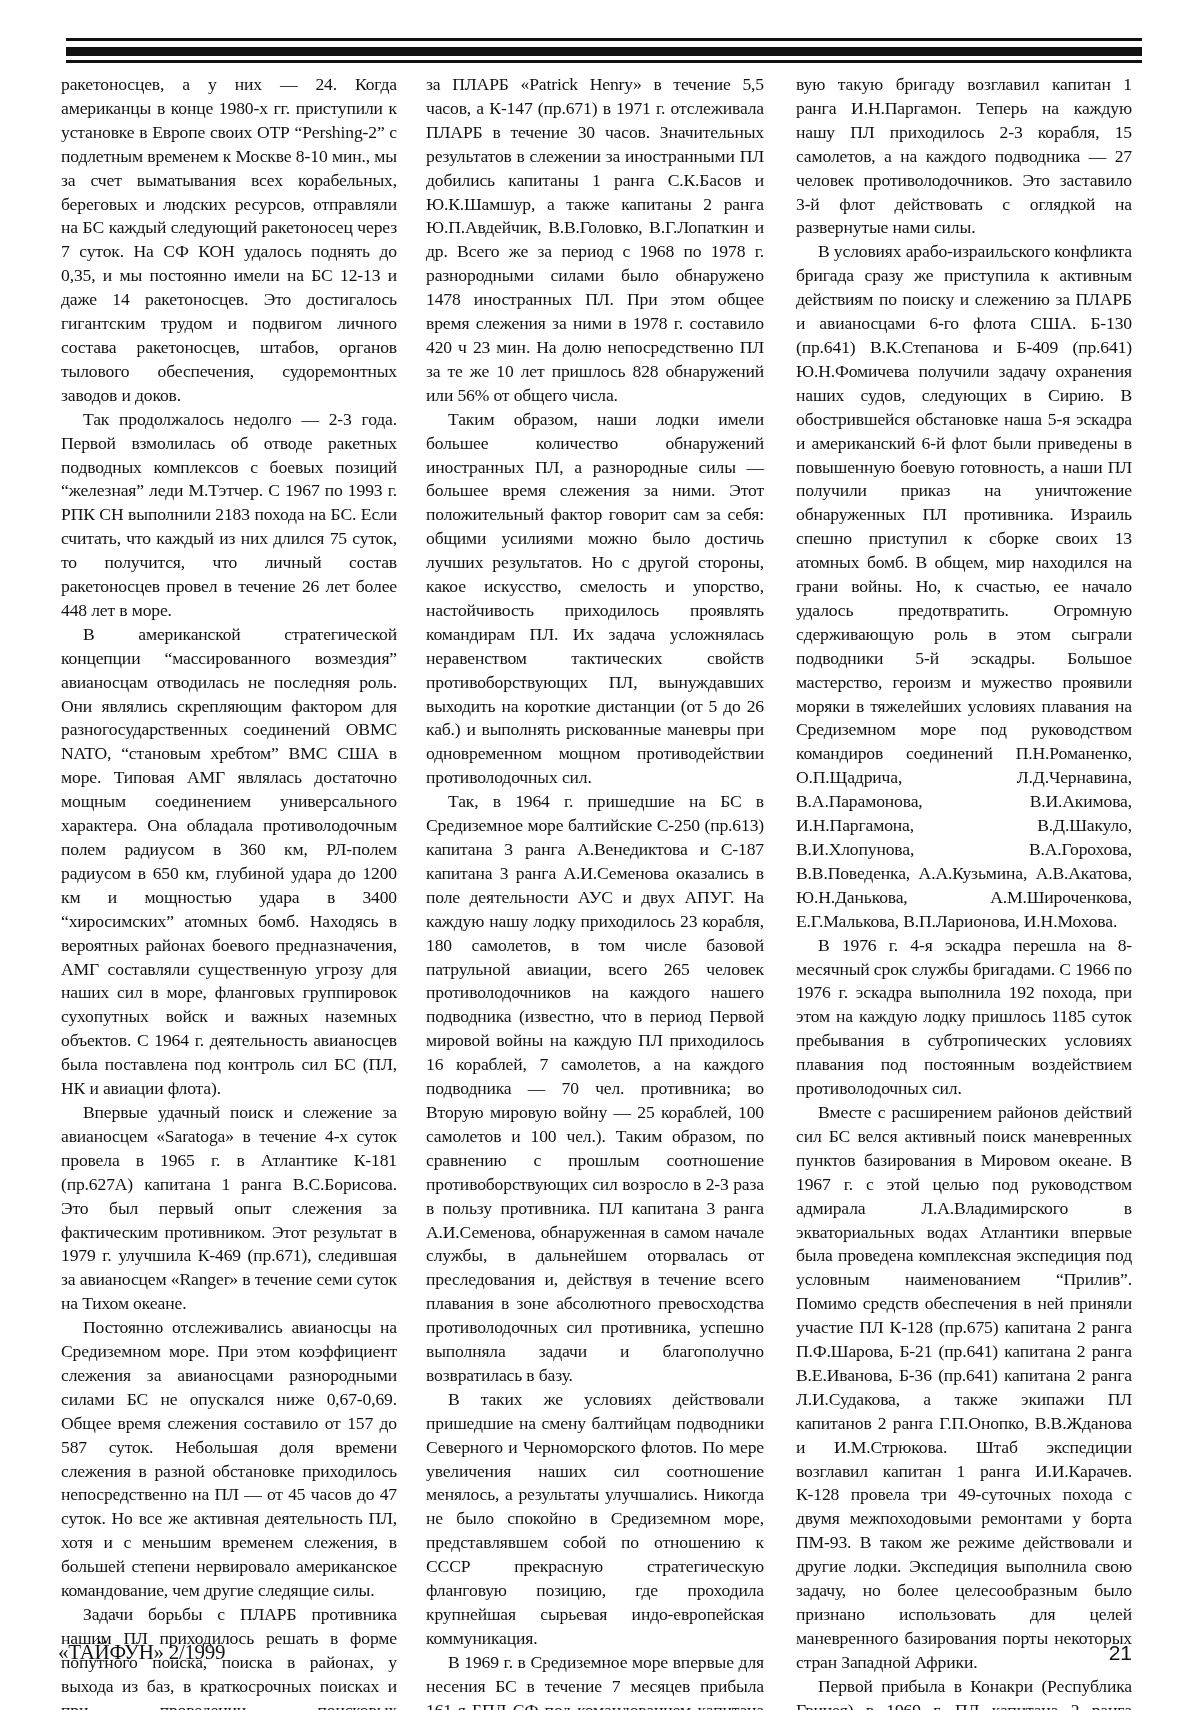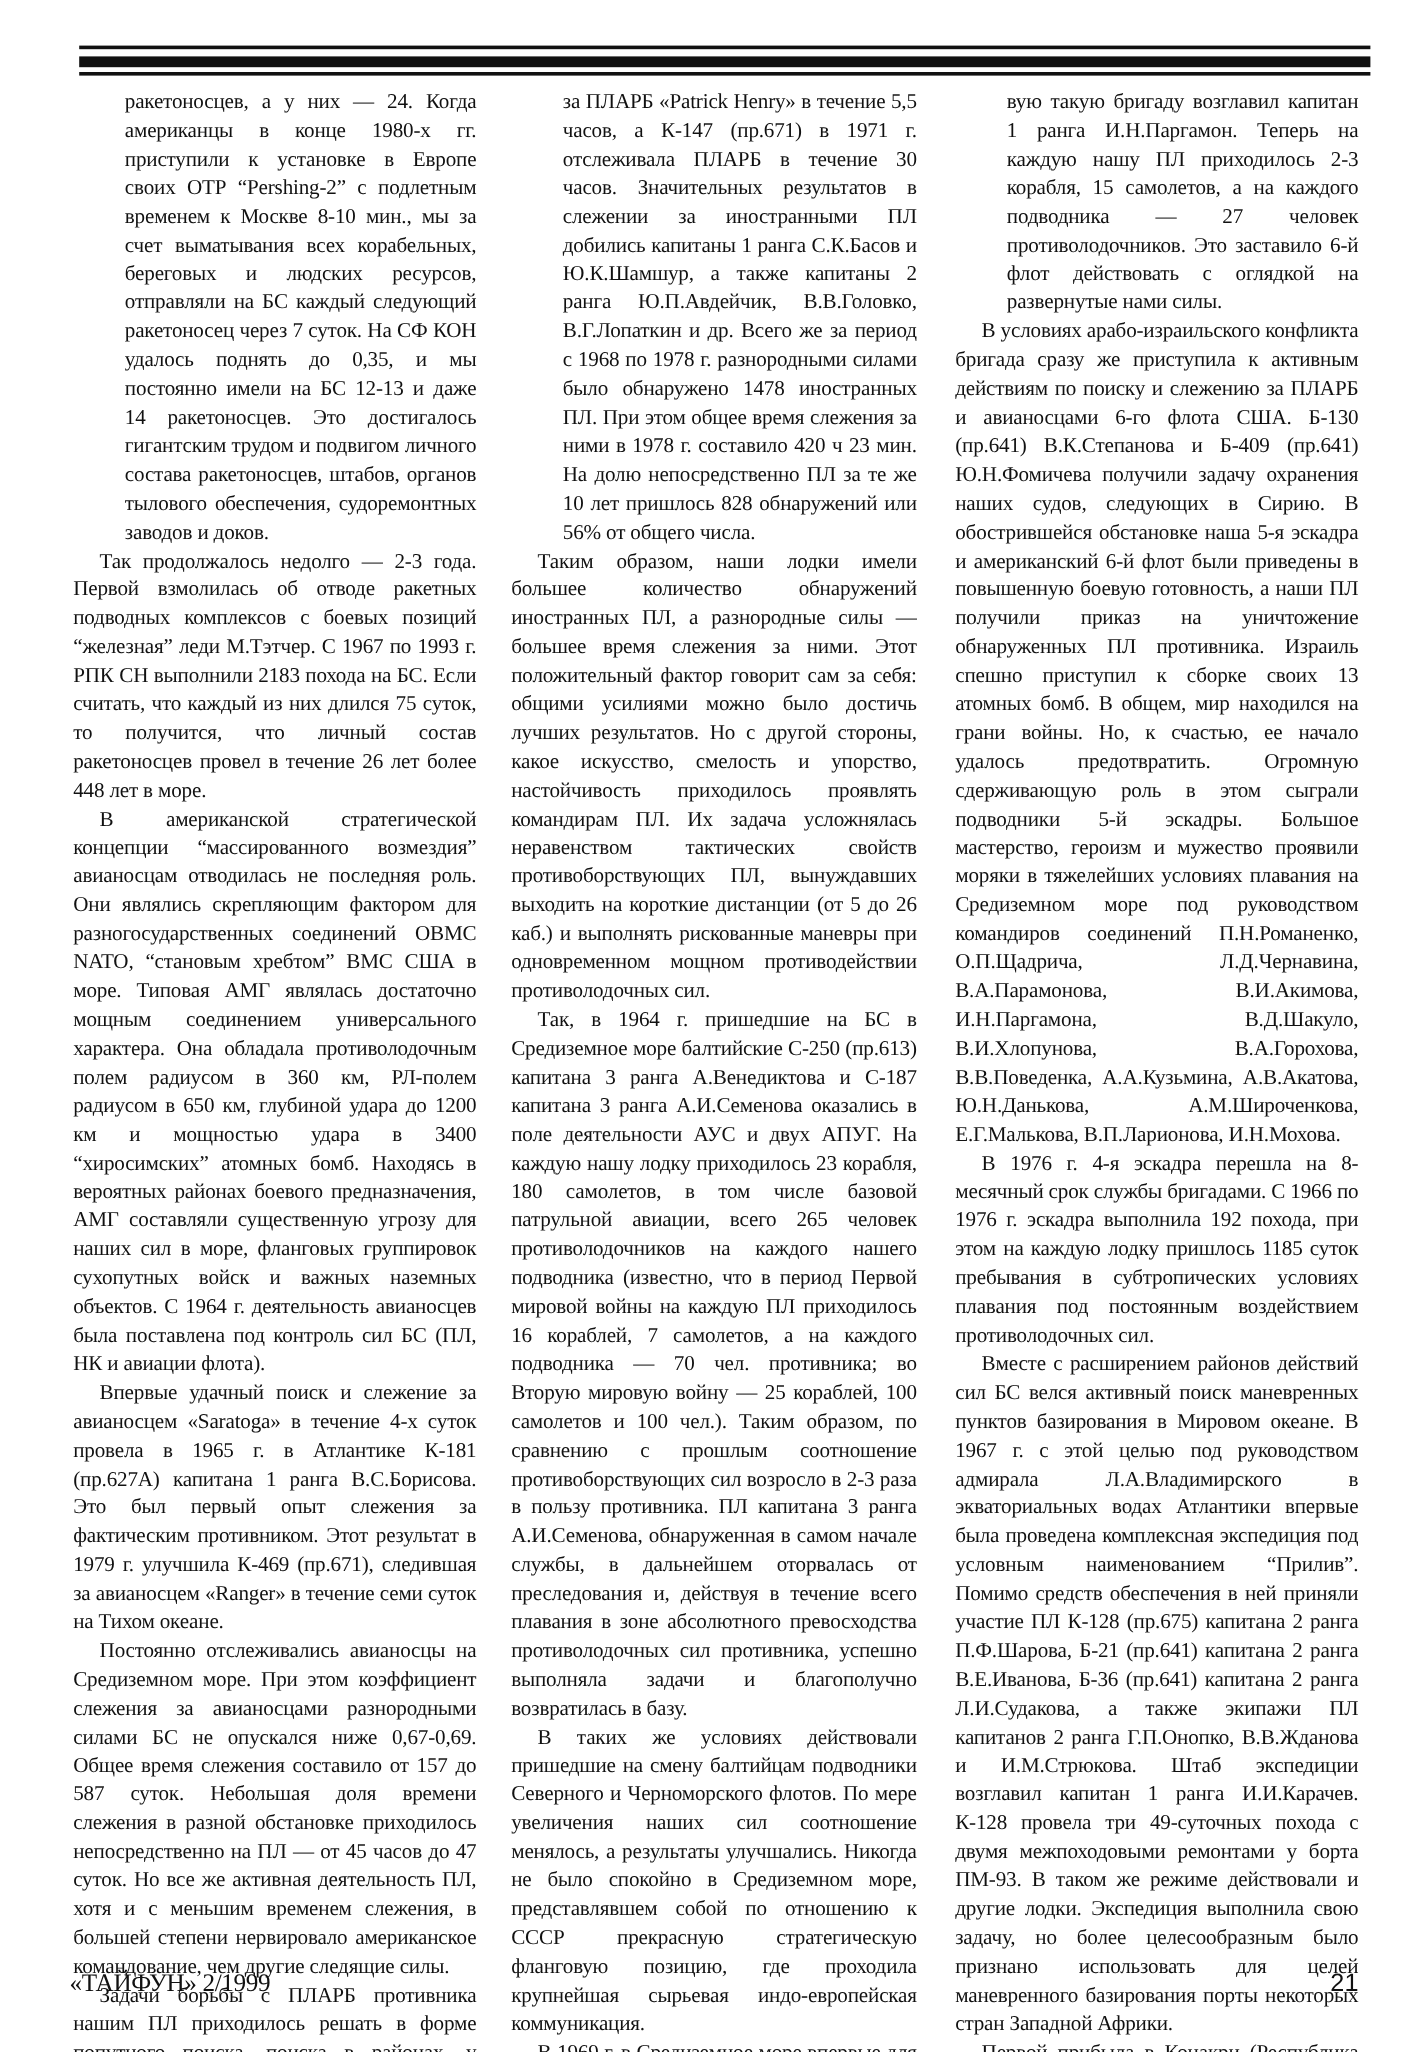--- a/index.html
+++ b/index.html
@@ -8,21 +8,21 @@
   .rule.r1 { top: 38px; height: 3px; }
   .rule.r2 { top: 47px; height: 9px; }
   .rule.r3 { top: 60px; height: 3px; }
   .col { position: absolute; top: 73px; width: 336px;
          font-family: "Liberation Serif", serif; font-size: 17.6px; line-height: 23.9px;
          text-align: justify; letter-spacing: -0.15px; }
   .col1 { left: 61px; }
   .col2 { left: 426px; width: 338px; }
   .col3 { left: 796px; width: 336px; }
   .col p { margin: 0; text-indent: 22px; hyphens: manual; }
-  .col p.cont { text-indent: 0; margin-left: 43px; }
+  .col p.cont { text-indent: 0; }
   .footer-left { position: absolute; left: 58px; top: 1640px;
                  font-family: Liberation Serif, serif; font-size: 21px; letter-spacing: -0.3px; }
   .footer-right { position: absolute; right: 50px; top: 1641px;
                   font-family: "Liberation Sans", sans-serif; font-size: 21px; text-align: right; }
 </style>
 </head>
 <body>
 
 <div class="rule r1"></div>
 <div class="rule r2"></div>
@@ -39,21 +39,21 @@
 
 <div class="col col2">
   <p class="cont">за ПЛАРБ «Patrick Henry» в течение 5,5 часов, а К-147 (пр.671) в 1971 г. отслеживала ПЛАРБ в течение 30 часов. Значительных результатов в слежении за иностранными ПЛ добились капитаны 1 ранга С.К.Басов и Ю.К.Шамшур, а также капитаны 2 ранга Ю.П.Авдейчик, В.В.Головко, В.Г.Лопаткин и др. Всего же за период с 1968 по 1978 г. разнородными силами было обнаружено 1478 иностранных ПЛ. При этом общее время слежения за ними в 1978 г. составило 420 ч 23 мин. На долю непосредственно ПЛ за те же 10 лет пришлось 828 обнаружений или 56% от общего числа.</p>
   <p>Таким образом, наши лодки имели большее количество обнаружений иностранных ПЛ, а разнородные силы — большее время слежения за ними. Этот положительный фактор говорит сам за себя: общими усилиями можно было достичь лучших результатов. Но с другой стороны, какое искусство, смелость и упорство, настойчивость приходилось проявлять командирам ПЛ. Их задача усложнялась неравенством тактических свойств противоборствующих ПЛ, вынуждавших выходить на короткие дистанции (от 5 до 26 каб.) и выполнять рискованные маневры при одновременном мощном противодействии противолодочных сил.</p>
   <p>Так, в 1964 г. пришедшие на БС в Средиземное море балтийские С-250 (пр.613) капитана 3 ранга А.Венедиктова и С-187 капитана 3 ранга А.И.Семенова оказались в поле деятельности АУС и двух АПУГ. На каждую нашу лодку приходилось 23 корабля, 180 самолетов, в том числе базовой патрульной авиации, всего 265 человек противолодочников на каждого нашего подводника (известно, что в период Первой мировой войны на каждую ПЛ приходилось 16 кораблей, 7 самолетов, а на каждого подводника — 70 чел. противника; во Вторую мировую войну — 25 кораблей, 100 самолетов и 100 чел.). Таким образом, по сравнению с прошлым соотношение противоборствующих сил возросло в 2-3 раза в пользу противника. ПЛ капитана 3 ранга А.И.Семенова, обнаруженная в самом начале службы, в дальнейшем оторвалась от преследования и, действуя в течение всего плавания в зоне абсолютного превосходства противолодочных сил противника, успешно выполняла задачи и благополучно возвратилась в базу.</p>
   <p>В таких же условиях действовали пришедшие на смену балтийцам подводники Северного и Черноморского флотов. По мере увеличения наших сил соотношение менялось, а результаты улучшались. Никогда не было спокойно в Средиземном море, представлявшем собой по отношению к СССР прекрасную стратегическую фланговую позицию, где проходила крупнейшая сырьевая индо-европейская коммуникация.</p>
   <p>В 1969 г. в Средиземное море впервые для несения БС в течение 7 месяцев прибыла 161-я БПЛ СФ под командованием капитана 1 ранга Л.Д.Чернавина. В 1973 г. бригады 4-й эскадры ПЛ СФ перешли на несение БС в течение 13 месяцев. Пер-</p>
 </div>
 
 <div class="col col3">
-  <p class="cont">вую такую бригаду возглавил капитан 1 ранга И.Н.Паргамон. Теперь на каждую нашу ПЛ приходилось 2-3 корабля, 15 самолетов, а на каждого подводника — 27 человек противолодочников. Это заставило 6-й флот действовать с оглядкой на развернутые нами силы.</p>
+  <p class="cont">вую такую бригаду возглавил капитан 1 ранга И.Н.Паргамон. Теперь на каждую нашу ПЛ приходилось 2-3 корабля, 15 самолетов, а на каждого подводника — 27 человек противолодочников. Это заставило 3-й флот действовать с оглядкой на развернутые нами силы.</p>
   <p>В условиях арабо-израильского конфликта бригада сразу же приступила к активным действиям по поиску и слежению за ПЛАРБ и авианосцами 6-го флота США. Б-130 (пр.641) В.К.Степанова и Б-409 (пр.641) Ю.Н.Фомичева получили задачу охранения наших судов, следующих в Сирию. В обострившейся обстановке наша 5-я эскадра и американский 6-й флот были приведены в повышенную боевую готовность, а наши ПЛ получили приказ на уничтожение обнаруженных ПЛ противника. Израиль спешно приступил к сборке своих 13 атомных бомб. В общем, мир находился на грани войны. Но, к счастью, ее начало удалось предотвратить. Огромную сдерживающую роль в этом сыграли подводники 5-й эскадры. Большое мастерство, героизм и мужество проявили моряки в тяжелейших условиях плавания на Средиземном море под руководством командиров соединений П.Н.Романенко, О.П.Щадрича, Л.Д.Чернавина, В.А.Парамонова, В.И.Акимова, И.Н.Паргамона, В.Д.Шакуло, В.И.Хлопунова, В.А.Горохова, В.В.Поведенка, А.А.Кузьмина, А.В.Акатова, Ю.Н.Данькова, А.М.Широченкова, Е.Г.Малькова, В.П.Ларионова, И.Н.Мохова.</p>
   <p>В 1976 г. 4-я эскадра перешла на 8-месячный срок службы бригадами. С 1966 по 1976 г. эскадра выполнила 192 похода, при этом на каждую лодку пришлось 1185 суток пребывания в субтропических условиях плавания под постоянным воздействием противолодочных сил.</p>
   <p>Вместе с расширением районов действий сил БС велся активный поиск маневренных пунктов базирования в Мировом океане. В 1967 г. с этой целью под руководством адмирала Л.А.Владимирского в экваториальных водах Атлантики впервые была проведена комплексная экспедиция под условным наименованием “Прилив”. Помимо средств обеспечения в ней приняли участие ПЛ К-128 (пр.675) капитана 2 ранга П.Ф.Шарова, Б-21 (пр.641) капитана 2 ранга В.Е.Иванова, Б-36 (пр.641) капитана 2 ранга Л.И.Судакова, а также экипажи ПЛ капитанов 2 ранга Г.П.Онопко, В.В.Жданова и И.М.Стрюкова. Штаб экспедиции возглавил капитан 1 ранга И.И.Карачев. К-128 провела три 49-суточных похода с двумя межпоходовыми ремонтами у борта ПМ-93. В таком же режиме действовали и другие лодки. Экспедиция выполнила свою задачу, но более целесообразным было признано использовать для целей маневренного базирования порты некоторых стран Западной Африки.</p>
   <p>Первой прибыла в Конакри (Республика Гвинея) в 1969 г. ПЛ капитана 2 ранга А.З.Жука, а с 1977 г. ПЛ постоянно несли службу у берегов Анголы.</p>
 
 </div>
 
 <div class="footer-left">«ТАЙФУН» 2/1999</div>
 <div class="footer-right">21</div>
 

